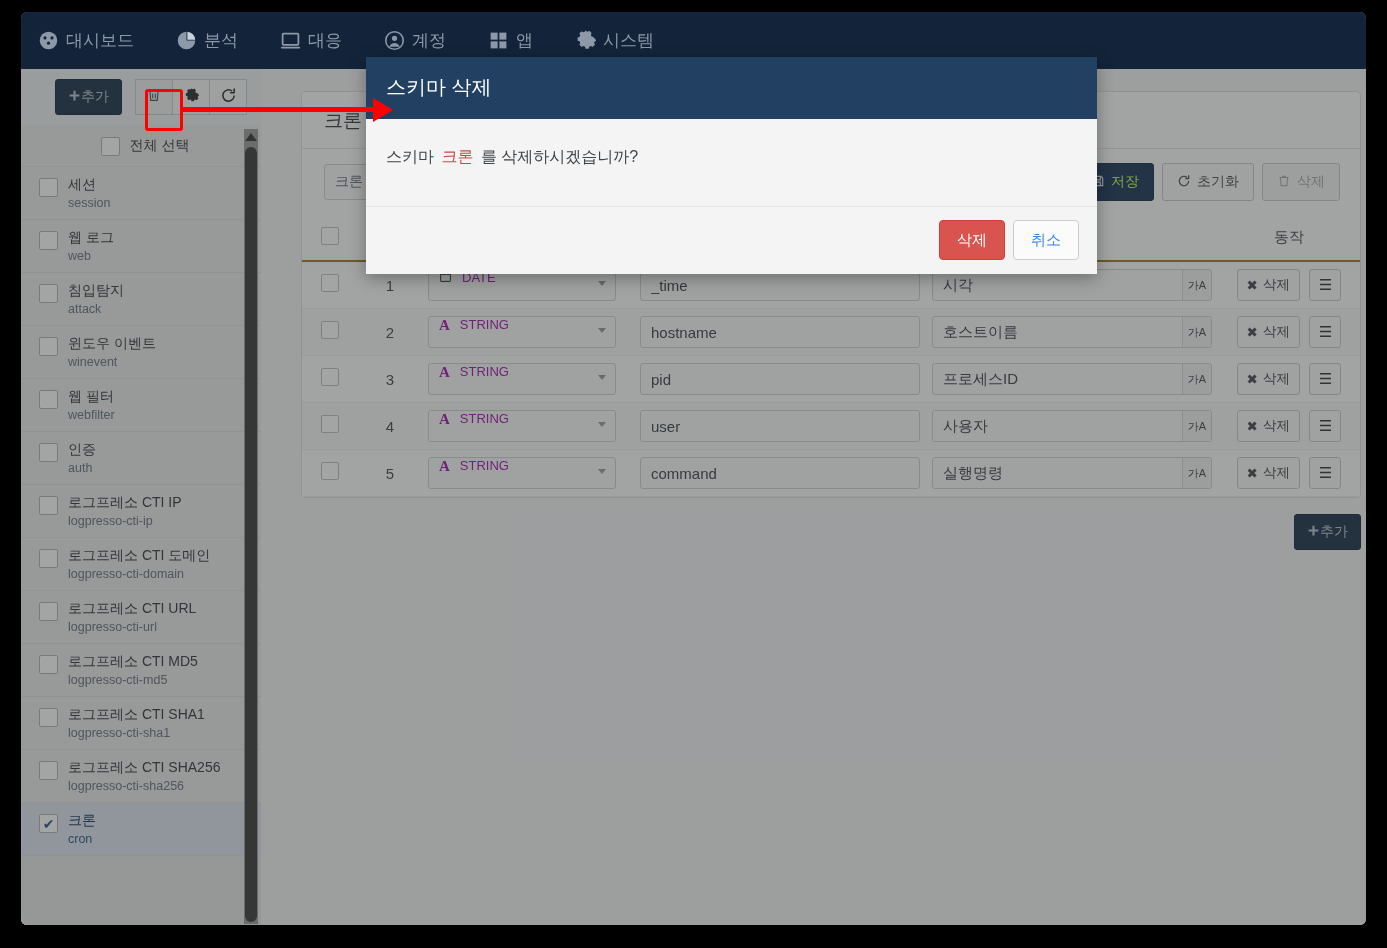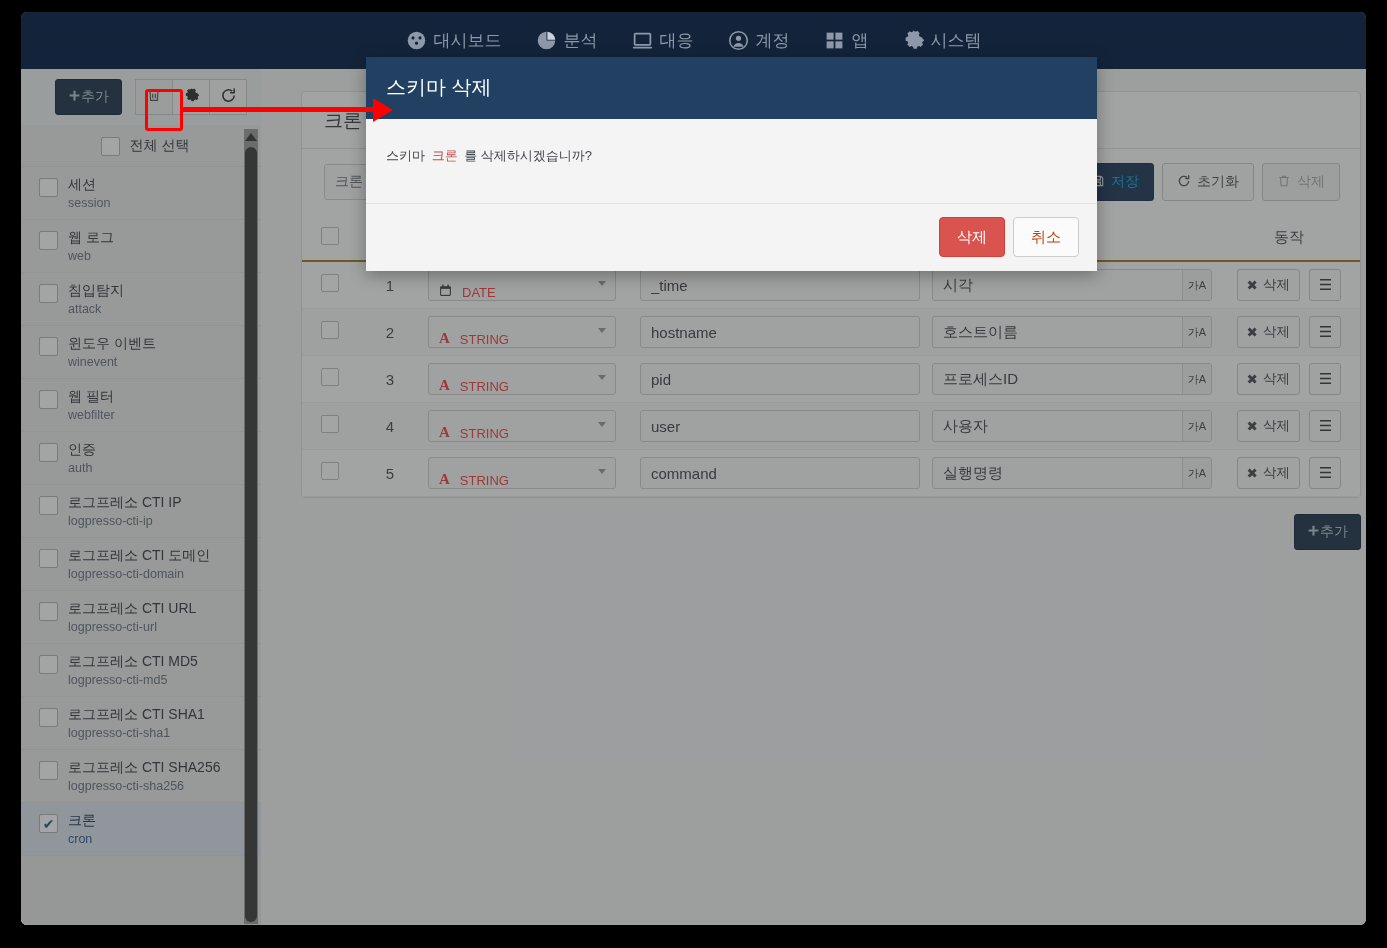--- a/index.html
+++ b/index.html
@@ -16,22 +16,22 @@
     background: #7b7e80;
     border-radius: 6px 6px 6px 6px;
     overflow: hidden;
   }
 
   
   #topnav {
     position: absolute; left:0; top:0;
     width: 1345px; height: 57px;
     background: #13243a;
-    display: flex; align-items: center; justify-content: center;
-    gap: 0px;
+    display: flex; align-items: center; 
+    gap: 8px;
   }
   .nav-item {
     display: flex; align-items: center; gap: 7px;
     padding: 0 17px; height: 57px;
     color: #8d99a8; font-size: 17px; cursor: pointer;
     white-space: nowrap;
   }
   .nav-item.active { color: #c8a24a; }
   .nav-item .nicon { display:flex; align-items:center; justify-content:center; width:21px; height:21px; }
   .nav-item .nicon svg { display:block; }
@@ -133,21 +133,21 @@
   #filter-input {
     flex:1; height:36px; border:1px solid #cfcfcf; border-radius:3px;
     background:#f7f7f7; color:#6d7680; font-size:14px;
     padding:0 10px; box-sizing:border-box; outline:none;
   }
   .act-btn {
     display:flex; align-items:center; gap:6px; height:36px; padding:0 14px;
     border:1px solid #c9c9c9; background:#f6f6f6; color:#555;
     border-radius:3px; font-size:14px; cursor:pointer; white-space:nowrap;
   }
-  .act-btn.primary { background:#1f3c5c; border-color:#1a3350; color:#0ea5e9; }
+  .act-btn.primary { background:#1f3c5c; border-color:#1a3350; color:#bef264; }
   .act-btn.disabled { color:#a8a8a8; background:#f2f2f2; }
 
   table#schema-table { width:100%; border-collapse:collapse; }
   #schema-table thead th {
     font-size:15px; color:#4a4f54; font-weight:normal;
     padding:12px 6px; border-bottom:2px solid #a07d1d; text-align:center;
   }
   #schema-table tbody td {
     padding:7px 6px; border-bottom:1px solid #ececec; vertical-align:middle;
   }
@@ -156,22 +156,22 @@
   .td-no { width:52px; text-align:center; font-size:15px; color:#4a4f54; }
   .td-type { width:200px; }
   .td-act { width:130px; text-align:center; }
   .rowcbx {
     width:16px;height:16px;border:1px solid #bdbdbd;background:#fcfcfc;border-radius:2px;
     display:inline-block;
   }
   .type-select {
     position:relative; height:32px; width:188px; box-sizing:border-box;
     border:1px solid #cfcfcf; border-radius:3px; background:#f7f7f7;
-    display:flex; align-items:flex-end; gap:10px; padding:0 10px;
-    font-size:13px; color:#ef4444; cursor:pointer;
+    display:flex; align-items:flex-start; gap:10px; padding:0 10px;
+    font-size:13px; color:#a21caf; cursor:pointer;
   }
   .type-select .chev {
     position:absolute; right:9px; top:11px;
     width:0;height:0;border-left:4px solid transparent;border-right:4px solid transparent;
     border-top:5px solid #9a9a9a;
   }
   .txtfield {
     height:32px; width:100%; box-sizing:border-box;
     border:1px solid #cfcfcf; border-radius:3px; background:#f7f7f7;
     font-size:15px; color:#43484d; padding:0 10px; outline:none;
@@ -202,33 +202,33 @@
     position:absolute; left:345px; top:45px; width:731px;
     background:#f4f4f4; z-index:60;
     box-shadow:0 4px 16px rgba(0,0,0,0.32);
   }
   #dlg-head {
     background:#214062; color:#fff; font-size:20px;
     padding:17px 20px 18px 20px;
   }
   #dlg-body {
     background:#f4f4f4; padding:28px 20px 38px 20px;
-    font-size:13px; color:#3f4448; border-bottom:1px solid #e4e4e4;
+    font-size:16px; color:#3f4448; border-bottom:1px solid #e4e4e4;
   }
   #dlg-body .hl { color:#c0504d; padding:0 3px; }
   #dlg-foot {
     display:flex; justify-content:flex-end; gap:8px;
     padding:13px 18px 14px 18px; background:#f4f4f4;
   }
   .dlg-btn {
     min-width:60px; height:40px; padding:0 17px; border-radius:4px;
     font-size:15px; cursor:pointer; border:1px solid transparent;
   }
   .dlg-btn.danger { background:#d9534f; border-color:#d43f3a; color:#fff; }
-  .dlg-btn.plain { background:#fbfbfb; border-color:#ccc; color:#c2410c;text-align:center; }
+  .dlg-btn.plain { background:#fbfbfb; border-color:#ccc; color:#3b82f6;text-align:center; }
 
   
   #ann-box {
     position:absolute; left:124px; top:77px; width:38px; height:42px;
     border:3px solid #ff0000; border-radius:3px; z-index:80; box-sizing:border-box;
   }
   #ann-line {
     position:absolute; left:160px; top:95px; width:200px; height:5px;
     background:#ff0000; z-index:80;
   }

